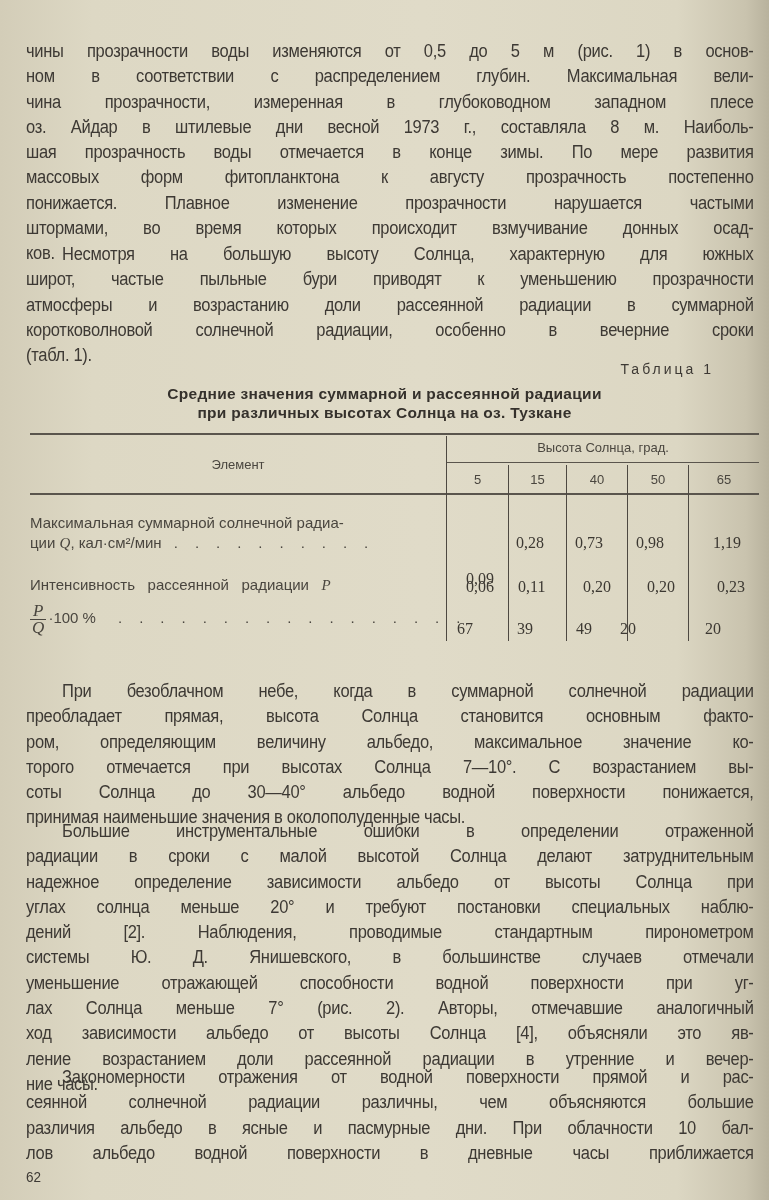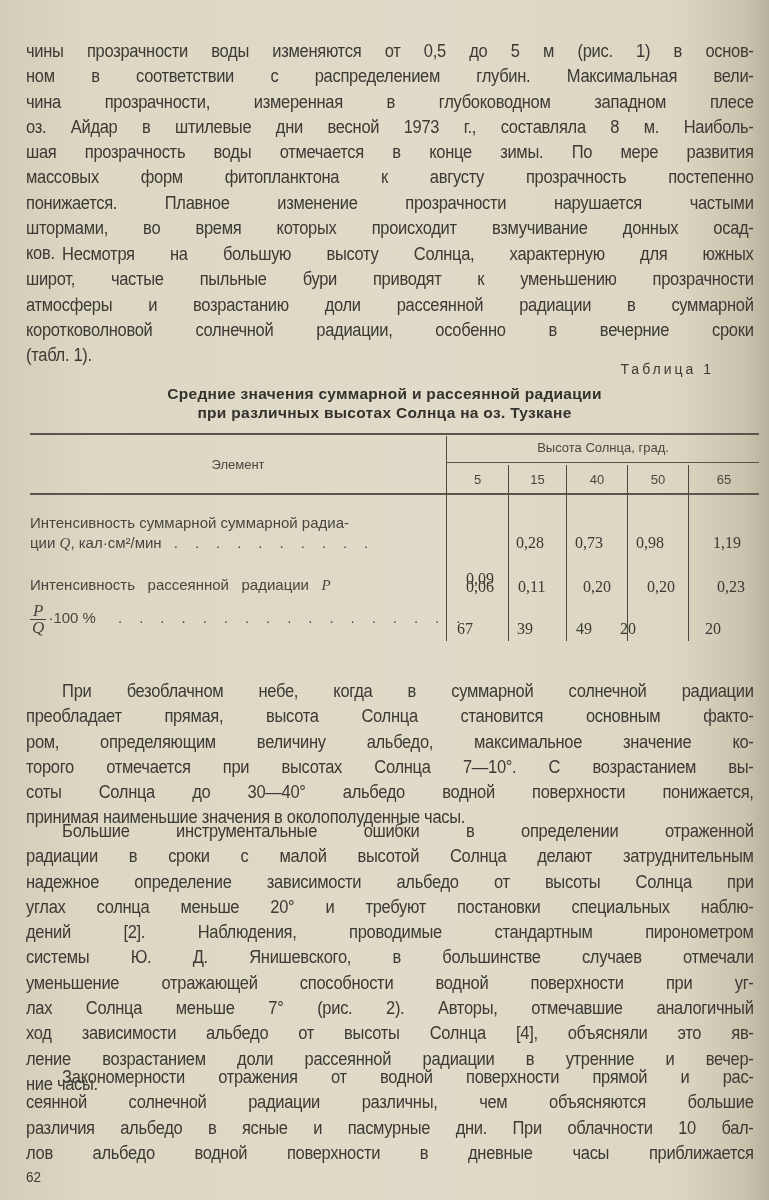--- a/index.html
+++ b/index.html
@@ -119,21 +119,21 @@
 
     <div class="th" style="left:30px; width:416px; top:457px;">Элемент</div>
     <div class="th" style="left:447px; width:312px; top:440px;">Высота Солнца, град.</div>
     <div class="th" style="left:447px; width:61px; top:472px;">5</div>
     <div class="th" style="left:509px; width:57px; top:472px;">15</div>
     <div class="th" style="left:567px; width:60px; top:472px;">40</div>
     <div class="th" style="left:628px; width:60px; top:472px;">50</div>
     <div class="th" style="left:689px; width:70px; top:472px;">65</div>
 
     <div class="rowlabel" style="top:513px;">
-      <span class="l">Интенсивность суммарной суммарной радиа-</span>
+      <span class="l">Максимальная суммарной солнечной радиа-</span>
       <span class="l"><span>ции </span><i class="var">Q</i><span>, кал·см²/мин</span> <span class="dots" style="margin-left:8px;">. . . . . . . . . .</span></span>
     </div>
     <div class="cell" style="left:466px; top:534px;margin-top:36px;">0,09</div>
     <div class="cell" style="left:516px; top:534px;">0,28</div>
     <div class="cell" style="left:575px; top:534px;">0,73</div>
     <div class="cell" style="left:636px; top:534px;">0,98</div>
     <div class="cell" style="left:713px; top:534px;">1,19</div>
 
     <div class="rowlabel" style="top:552px;margin-top:23px;">
       <span class="l"><span style="white-space:pre;">Интенсивность   рассеянной   радиации   </span><i class="var">P</i></span>

